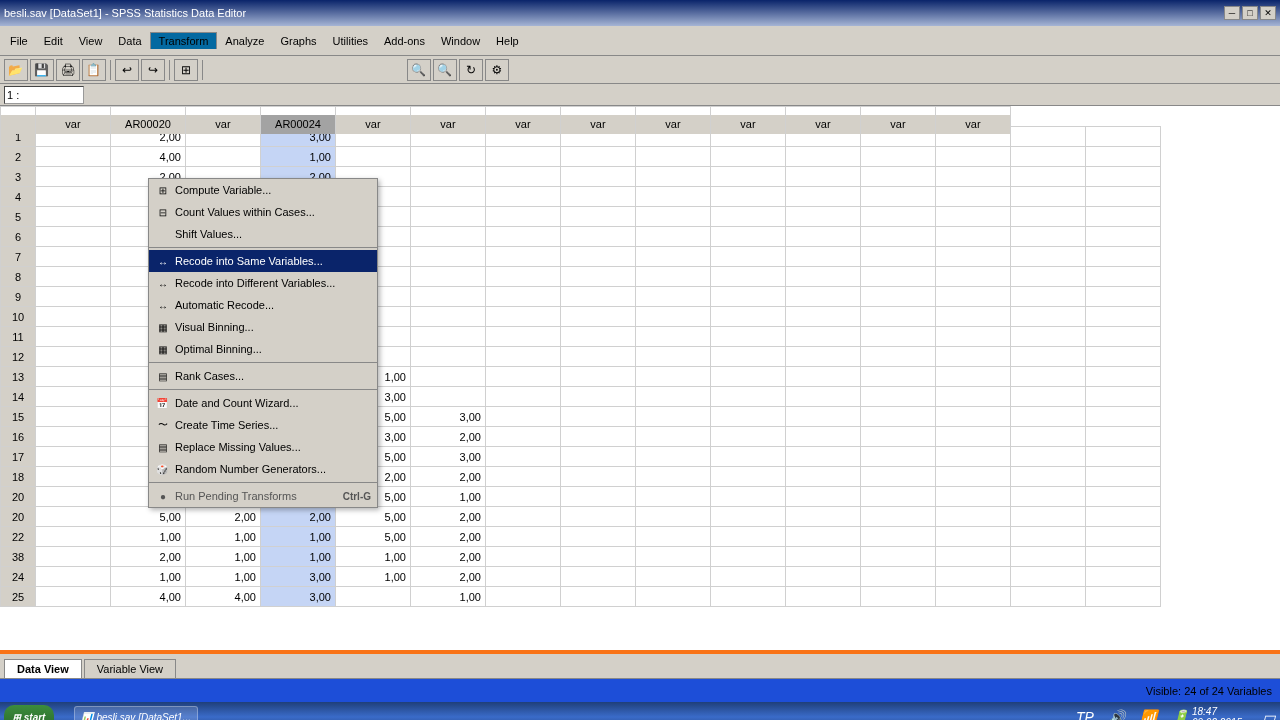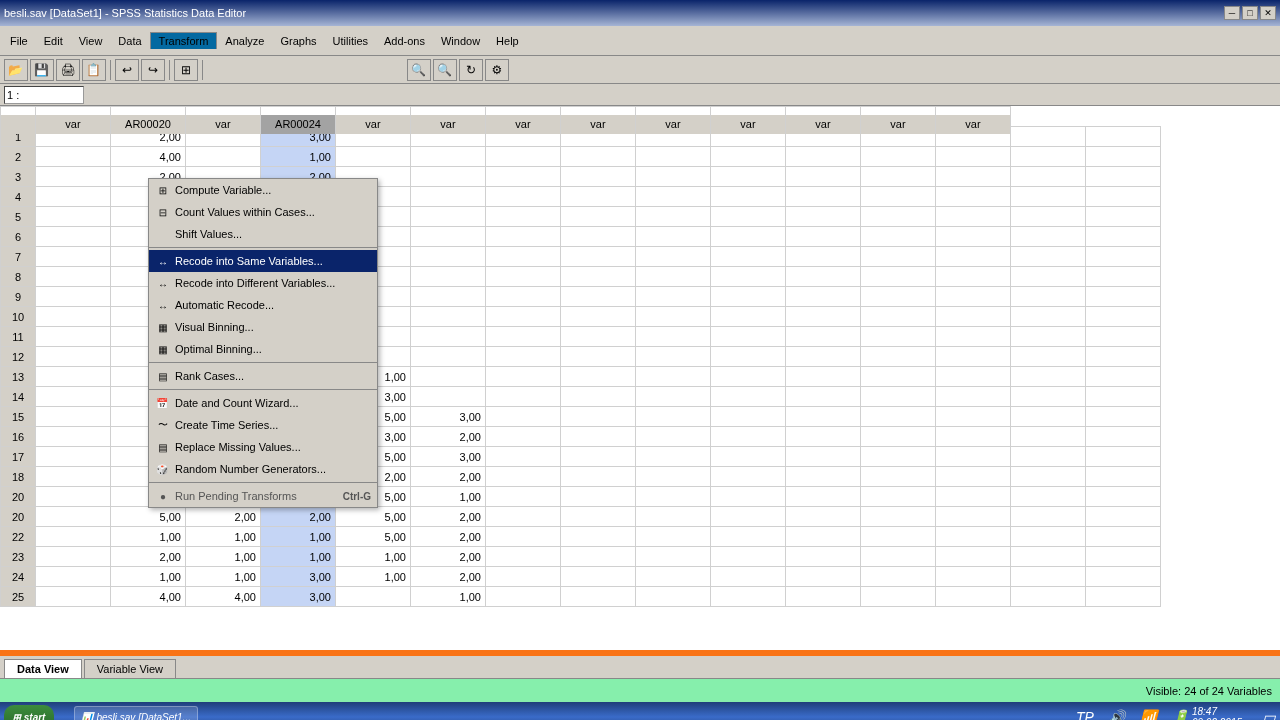--- a/index.html
+++ b/index.html
@@ -155,41 +155,41 @@
     .data-cell {
       min-width: 75px;
     }
 
     
     #bottom-tabs {
       height: 28px;
       background: #d4d0c8;
       display: flex;
       align-items: flex-end;
-      border-top: 6px solid #f97316;
+      border-top: 4px solid #f97316;
       padding: 0 4px;
     }
     .tab {
       padding: 3px 12px;
       background: #d4d0c8;
       border: 1px solid #888;
       border-bottom: none;
       cursor: pointer;
       font-size: 11px;
       margin-right: 2px;
     }
     .tab.active {
       background: white;
       font-weight: bold;
     }
 
     
     #status-bar {
       height: 24px;
-      background: #86efac;
+      background: #1d4ed8;
       border-top: 1px solid #888;
       display: flex;
       align-items: center;
       padding: 0 8px;
       font-size: 11px;
       justify-content: space-between;
     }
     #taskbar {
       height: 30px;
       background: linear-gradient(to bottom, #1f3f7a 0%, #3a6bc9 50%, #1f3f7a 100%);
@@ -753,21 +753,21 @@
             <td class="data-cell"></td>
             <td class="data-cell"></td>
             <td class="data-cell"></td>
             <td class="data-cell"></td>
             <td class="data-cell"></td>
             <td class="data-cell"></td>
             <td class="data-cell"></td>
             <td class="data-cell"></td>
           </tr>
           <tr>
-            <td class="row-header">23</td>
+            <td class="row-header">38</td>
             <td class="data-cell"></td>
             <td class="data-cell">2,00</td>
             <td class="data-cell">1,00</td>
             <td class="data-cell selected">1,00</td>
             <td class="data-cell">1,00</td>
             <td class="data-cell">2,00</td>
             <td class="data-cell"></td>
             <td class="data-cell"></td>
             <td class="data-cell"></td>
             <td class="data-cell"></td>

